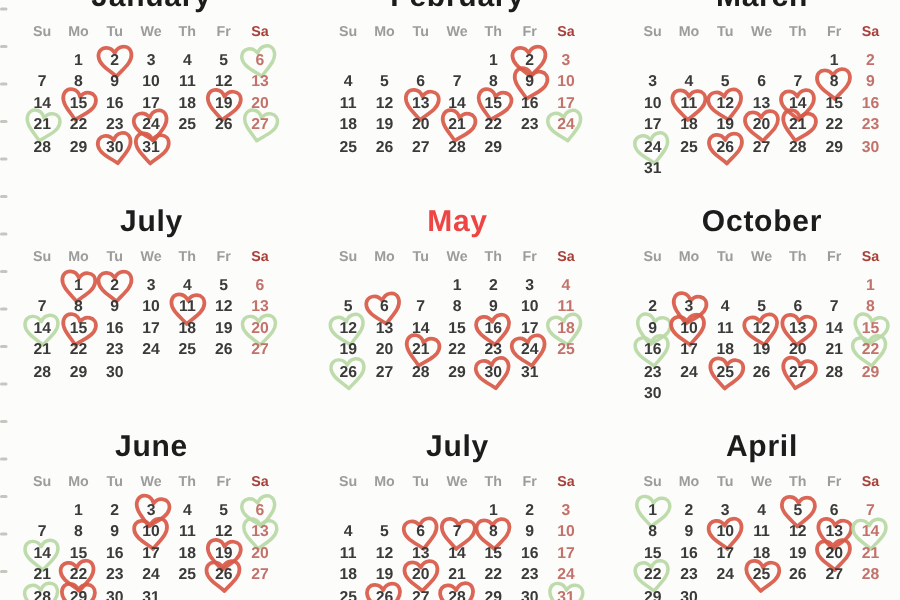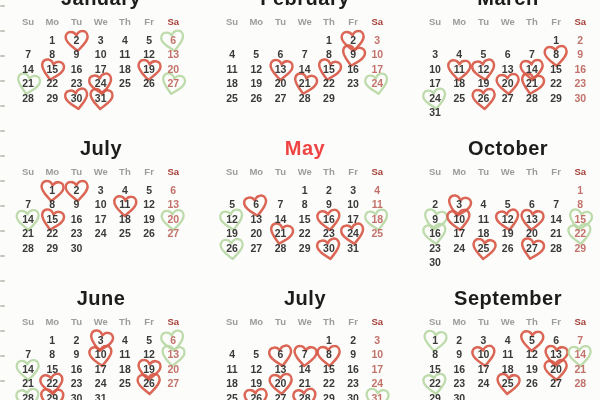--- a/index.html
+++ b/index.html
@@ -583,21 +583,21 @@
         </svg>
         <span class="date" style="left: 72.6px; top: 103.6px; color: rgb(58, 58, 58);">28</span>
         <span class="date" style="left: 96.8px; top: 103.6px; color: rgb(58, 58, 58);">29</span>
         <span class="date" style="left: 121px; top: 103.6px; color: rgb(58, 58, 58);">30</span>
         <svg class="heart" width="26" height="24" viewBox="0 0 26 24" style="left: 144.3px; top: 100.8px; transform: rotate(6deg);">
           <path d="M13 21 C 8.5 16.5, 2 12.5, 2 7 C 2 3.2, 4.6 1.5, 7.2 1.5 C 9.8 1.5, 11.8 3, 13 5.4 C 14.2 3, 16.2 1.5, 18.8 1.5 C 21.4 1.5, 24 3.2, 24 7 C 24 12.5, 17.5 16.5, 13 21 Z" fill="none" stroke="#b9d9a6" stroke-width="2.3" stroke-linejoin="round" stroke-linecap="round" opacity="0.95"></path>
         </svg>
         <span class="date sat" style="left: 145.2px; top: 103.6px; color: rgb(194, 114, 107);">31</span>
       </div>
       <div class="month" style="left: 423px; top: 287px;">
-        <div class="month-title" style="color: rgb(28, 28, 28);">September</div>
+        <div class="month-title" style="color: rgb(28, 28, 28);">April</div>
         <div class="weekdays">
           <span class="wd" style="left: 0px; color: rgb(156, 156, 156);">Su</span>
           <span class="wd" style="left: 24.2px; color: rgb(156, 156, 156);">Mo</span>
           <span class="wd" style="left: 48.4px; color: rgb(156, 156, 156);">Tu</span>
           <span class="wd" style="left: 72.6px; color: rgb(156, 156, 156);">We</span>
           <span class="wd" style="left: 96.8px; color: rgb(156, 156, 156);">Th</span>
           <span class="wd" style="left: 121px; color: rgb(156, 156, 156);">Fr</span>
           <span class="wd sat" style="left: 145.2px; color: rgb(168, 64, 58);">Sa</span>
         </div>
         <svg class="heart" width="26" height="24" viewBox="0 0 26 24" style="left: -0.9px; top: 43.2px; transform: rotate(6deg);">

